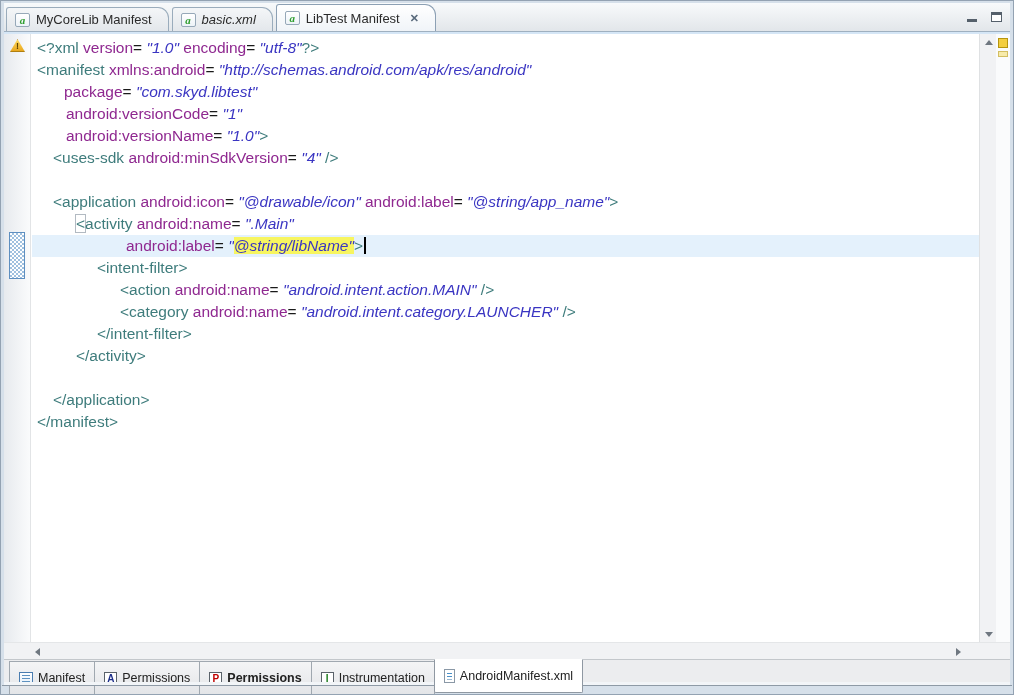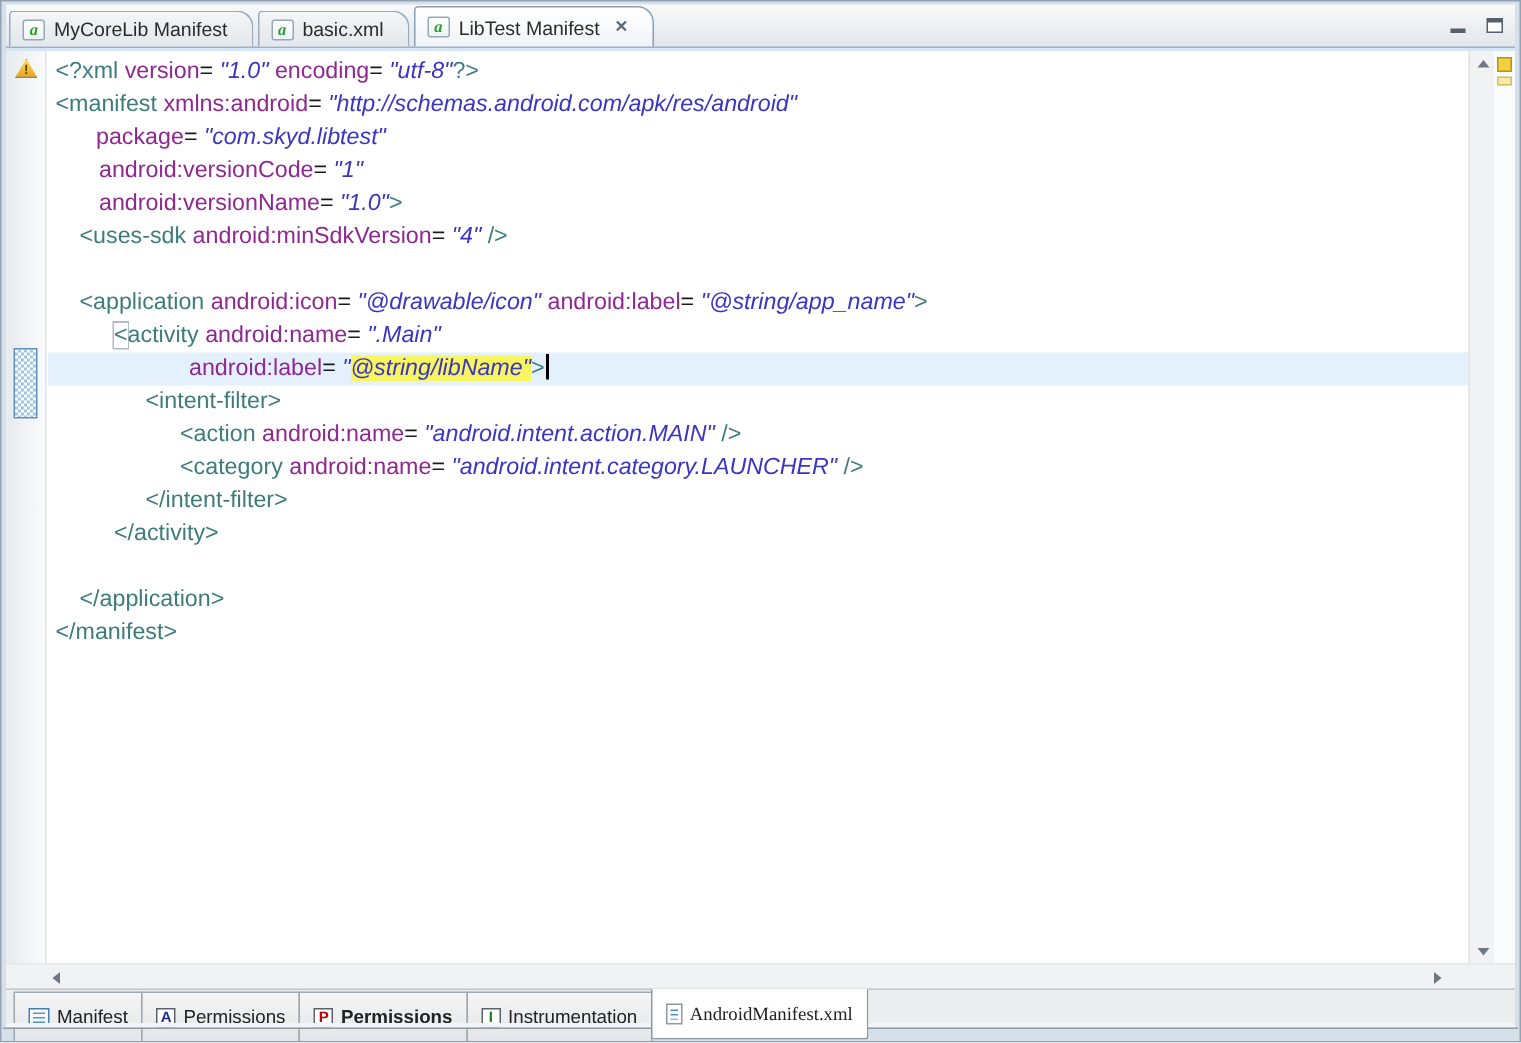--- a/index.html
+++ b/index.html
@@ -125,21 +125,21 @@
 <div class="frame">
 
   <div class="tabbar">
     <div style="display:flex;align-items:flex-end;height:100%;">
         <div class="ttab">
           <div class="ic-a">a</div>
           <div style="display: inline;">MyCoreLib Manifest</div>
         </div>
         <div class="ttab">
           <div class="ic-a">a</div>
-          <div style="display: inline;">basic.xml</div>
+          <div style="display: inline; font-style: italic;">basic.xml</div>
         </div>
         <div class="ttab active">
           <div class="ic-a">a</div>
           <div style="display: inline;">LibTest Manifest</div>
           <div class="ttab-close">✕</div>
         </div>
       </div>
   </div>
   <div class="tab-underline"></div>
 
@@ -195,19 +195,19 @@
       <div class="btab">
         <div class="ic-letter" style="color: rgb(192, 0, 0);">P</div>
         <div style="display: inline; font-weight: bold;">Permissions</div>
       </div>
       <div class="btab">
         <div class="ic-letter" style="color: rgb(30, 125, 30);">I</div>
         <div style="display: inline;">Instrumentation</div>
       </div>
       <div class="btab active">
         <div class="ic-doc"></div>
-        <div style="display: inline; font-family: Liberation Serif, serif;">AndroidManifest.xml</div>
+        <div style="display: inline;">AndroidManifest.xml</div>
       </div>
     </div>
 
   <div class="bottom-gap"></div>
   <div class="bottom-line"></div>
 </div>
 
 </body></html>

